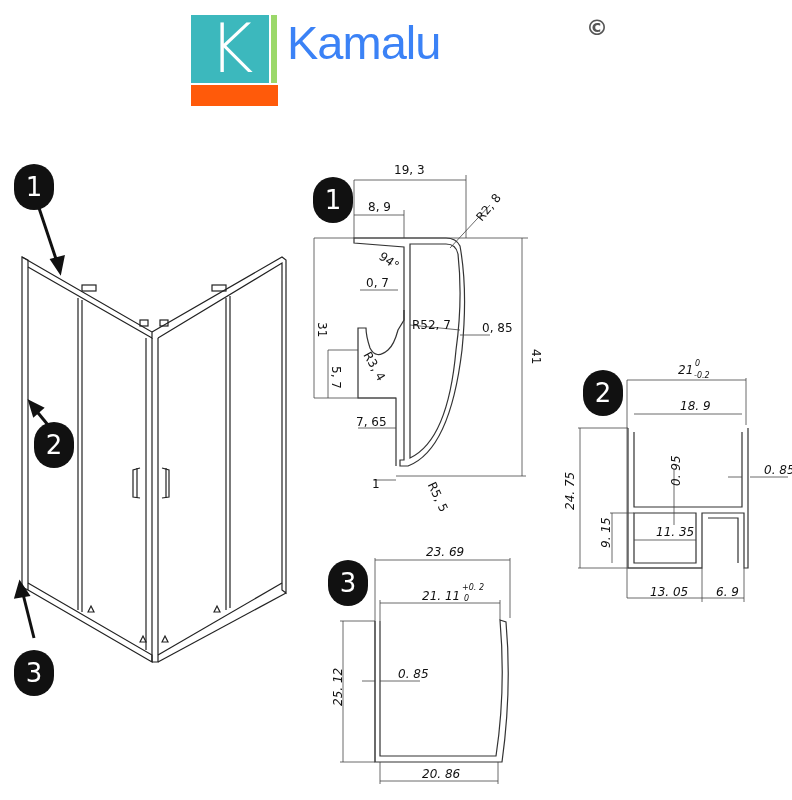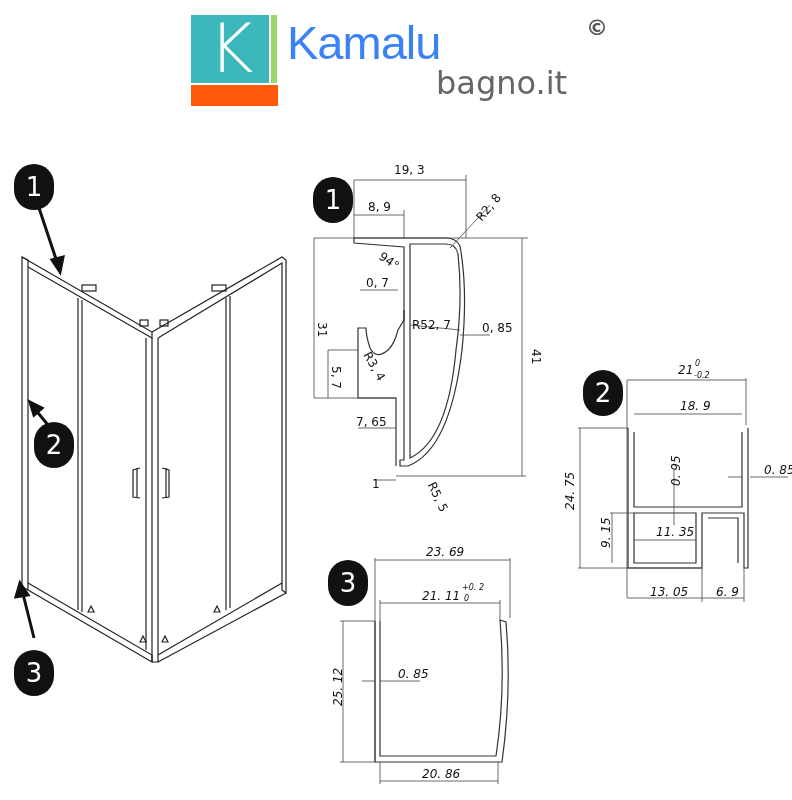--- a/index.html
+++ b/index.html
@@ -20,21 +20,20 @@
 </head>
 <body>
 
 <div class="logo">
   <div class="logo-box"></div>
   <div class="logo-green"></div>
   <div class="logo-orange"></div>
   <div class="logo-k">K</div>
   <div class="logo-name">Kamalu</div>
   <div class="logo-copy">©</div>
-  <div class="logo-domain">bagno.it</div>
 </div>
 
 <svg style="position:absolute;left:0;top:150px" width="300" height="520" viewBox="0 0 300 520">
   <g fill="none" stroke="#222" stroke-width="1.2">
 
     <path d="M22 107 L22 437 L28 440 L28 110 Z"></path>
     <path d="M22 107 L152 182 L152 188 L28 117"></path>
     <path d="M28 440 L152 512 L152 505 L28 433"></path>
     <line x1="78" y1="148" x2="78" y2="460"></line>
     <line x1="82" y1="150" x2="82" y2="462"></line>

